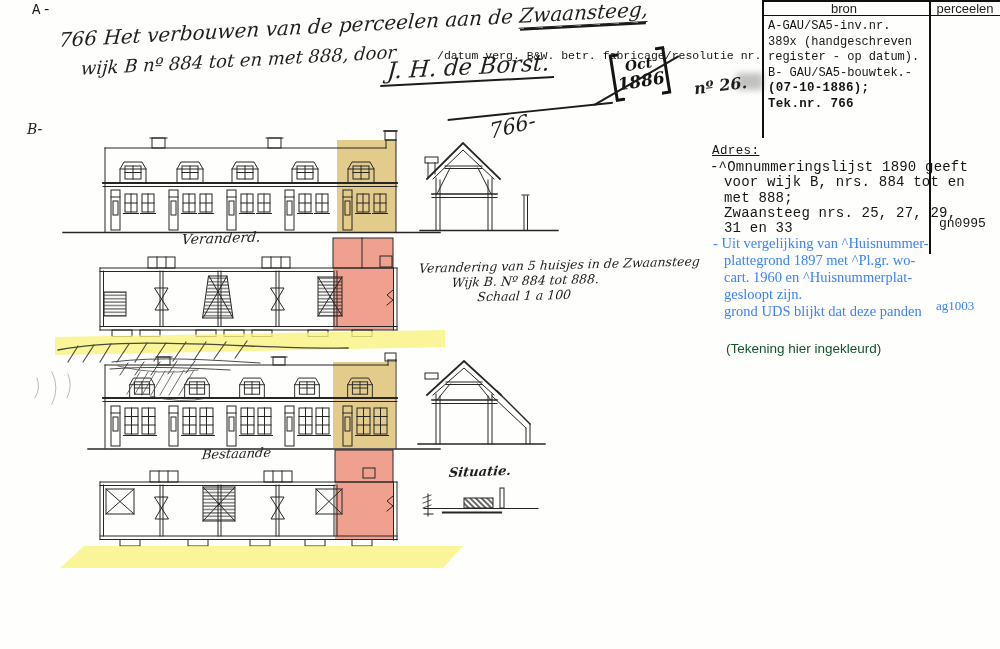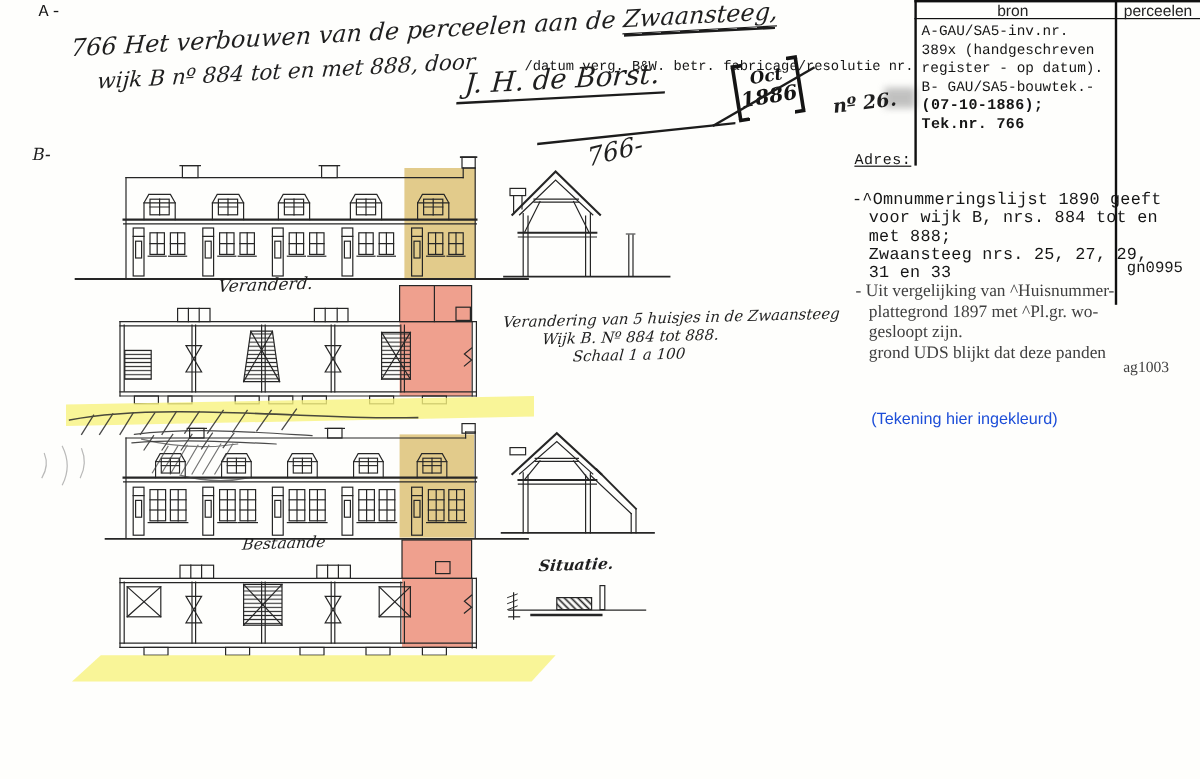--- a/index.html
+++ b/index.html
@@ -1,34 +1,34 @@
 <!DOCTYPE html>
 <html><head>
 <meta charset="utf-8">
 <style>
   html,body{margin:0;padding:0;background:#e8e8e8;}
   #page{position:relative;width:1000px;height:649px;background:#fefefc;overflow:hidden;
         font-family:"Liberation Sans",sans-serif;color:#1c1c1c;}
   .abs{position:absolute;}
   .mono{font-family:"Liberation Mono","DejaVu Sans Mono",monospace;color:#161616;}
-  .serif{font-family:"Liberation Serif",serif;color:#404040;}
+  .serif{font-family:"Liberation Serif",serif;color:#3b82f6;}
   .hw{font-family:"DejaVu Serif",serif;font-style:italic;color:#1f1f1f;white-space:nowrap;}
   .tline{background:#101010;}
   .hdr-left{top:2px;font-size:14px;letter-spacing:2.2px;white-space:nowrap;}
   .hdr-right{top:3px;font-size:11.5px;white-space:nowrap;margin-top:46px;}
   .colhead{top:1px;font-size:13px;text-align:center;color:#222;}
   .bron{left:768px;top:19px;font-size:12px;line-height:15.6px;}
   .bron .b2{font-weight:bold;font-size:12.5px;letter-spacing:.3px;}
-  .adres-h{left:712px;top:127px;font-size:12.5px;text-decoration:underline;letter-spacing:.4px;}
+  .adres-h{left:712px;top:144px;font-size:12.5px;text-decoration:underline;letter-spacing:.4px;}
   .note1{left:710px;top:160px;font-size:14px;line-height:15.3px;letter-spacing:.2px;}
   .note1 .ind{padding-left:14px;}
   .note2{left:713px;top:235px;font-size:14.5px;line-height:17px;}
   .note2 .ind{padding-left:11px;}
   .code{font-size:13px;}
-  .green{color:#1d4ed8;font-size:13.5px;}
+  .green{color:#14532d;font-size:13.5px;}
   
   .reg{left:56px;top:28px;width:580px;height:90px;transform:rotate(-3deg) skewX(-7deg);transform-origin:left top;}
   .reg-l1{left:4px;top:0;font-size:20px;}
   .reg-l2{left:28px;top:31px;font-size:18px;}
   .reg-sig{left:330px;top:47px;font-size:23px;border-bottom:2.5px solid #1c1c1c;padding:0 6px 1px 6px;}
   .hw-u{border-bottom:1.8px solid #1c1c1c;box-shadow:0 3.5px 0 -1.5px #1c1c1c;}
   .sig-line2{left:400px;top:107px;width:165px;height:2px;background:#1c1c1c;transform:rotate(-3deg);}
   
   .stamp{left:612px;top:52px;width:50px;height:44px;transform:rotate(-9deg);
          border-left:3px solid #141414;border-right:3px solid #141414;text-align:center;
@@ -92,20 +92,21 @@
     <div>-^Omnummeringslijst 1890 geeft</div>
     <div class="ind">voor wijk B, nrs. 884 tot en</div>
     <div class="ind">met 888;</div>
     <div class="ind">Zwaansteeg nrs. 25, 27, 29,</div>
     <div class="ind">31 en 33</div>
   </div>
   <div class="abs mono code" style="left:939px;top:216px">gn0995</div>
   <div class="abs serif note2">
     <div>- Uit vergelijking van ^Huisnummer-</div>
     <div class="ind">plattegrond 1897 met ^Pl.gr. wo-</div>
+    <div class="ind">cart. 1960 en ^Huisnummerplat-</div>
     <div class="ind">gesloopt zijn.</div>
     <div class="ind">grond UDS blijkt dat deze panden</div>
   </div>
   <div class="abs serif code" style="left:936px;top:298px">ag1003</div>
   <div class="abs green" style="left:726px;top:341px">(Tekening hier ingekleurd)</div>
 
   <div class="abs hw" style="left:27px;top:121px;font-size:14px">B-</div>
 
   <svg class="abs" style="left:0;top:110px" width="700" height="539" viewBox="0 0 700 539">
     <defs>

